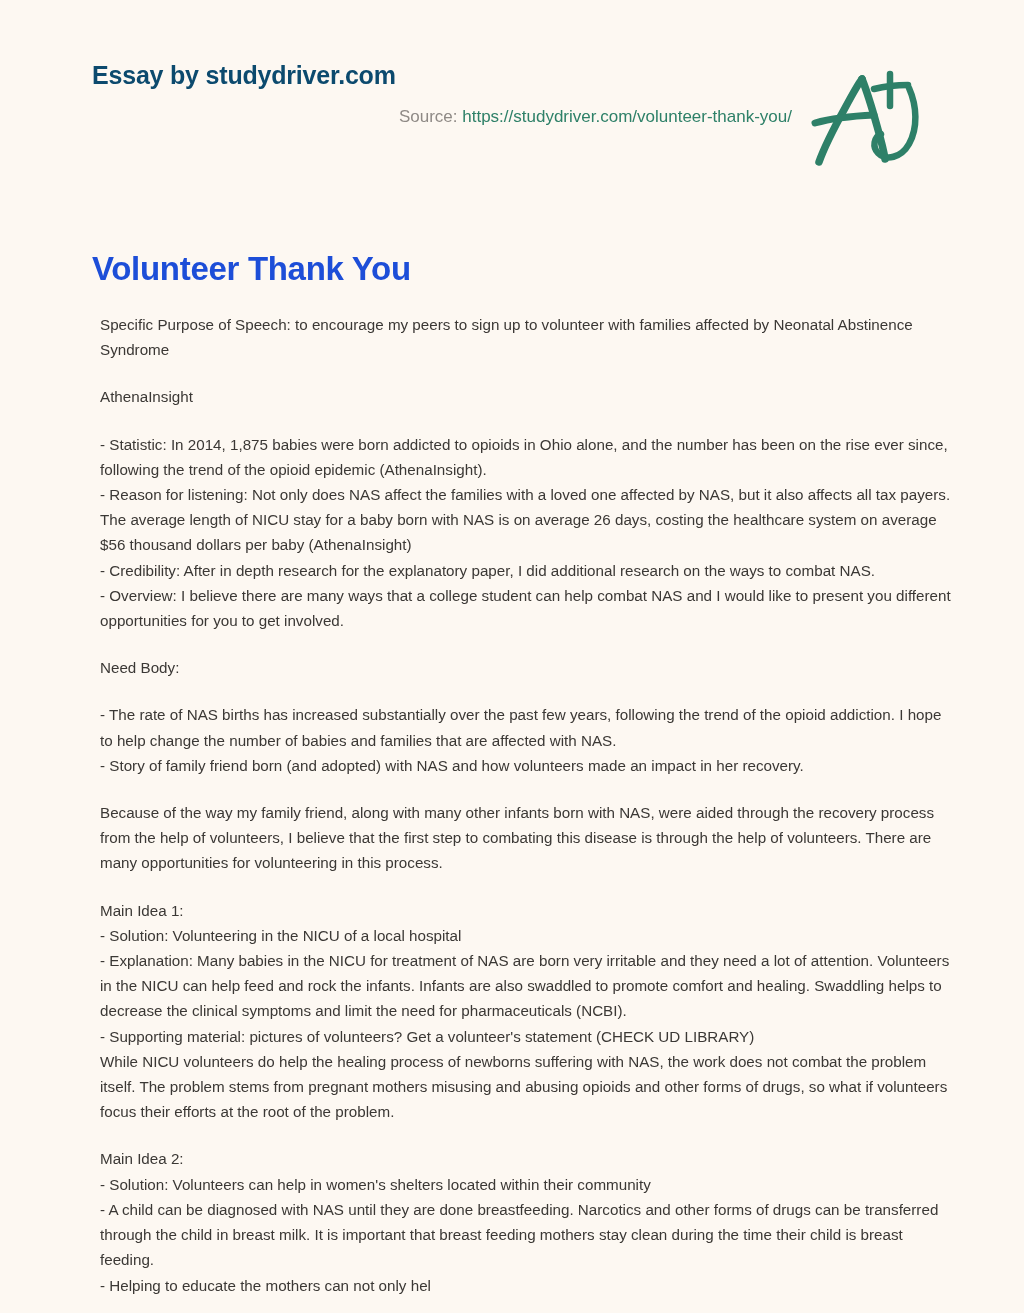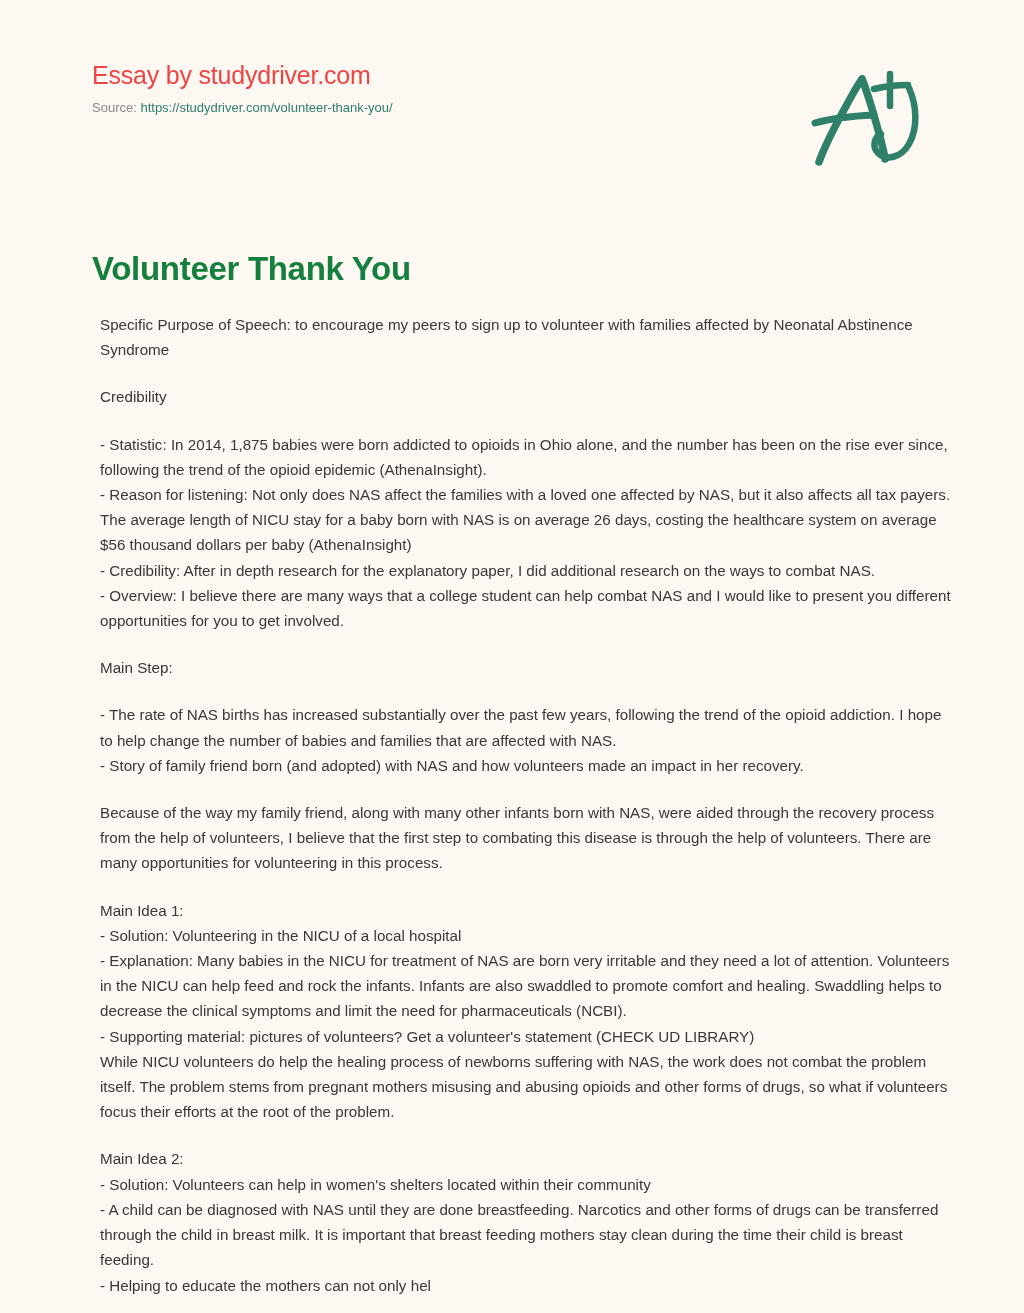--- a/index.html
+++ b/index.html
@@ -34,33 +34,34 @@
 
   .header-text-block {
     position: absolute;
     left: 92px;
     top: 58px;
     width: 700px;
   }
 
   .essay-by {
     font-size: 25px;
-    font-weight: normal;
-    color: #ef4444;
+    font-weight: bold;
+    color: #0c4a6e;
     letter-spacing: -0.2px;
     line-height: 34px;
     margin: 0;
     white-space: nowrap;
   }
 
   .source-line {
-    margin-top: 6px;
-    font-size: 13px;
+    margin-top: 15px;
+    font-size: 17px;
     line-height: 20px;
     white-space: nowrap;
+    text-align: right;
   }
 
   .source-label {
     color: #8f8a86;
   }
 
   .source-url {
     color: #2e8068;
     text-decoration: none;
   }
@@ -80,21 +81,21 @@
   }
 
   
   .doc-title {
     position: absolute;
     left: 92px;
     top: 248px;
     margin: 0;
     font-size: 33px;
     font-weight: bold;
-    color: #15803d;
+    color: #1d4ed8;
     letter-spacing: -0.3px;
     line-height: 42px;
   }
 
   
   .body-content {
     position: absolute;
     left: 92px;
     top: 312px;
     width: 862px;
@@ -142,26 +143,26 @@
 
         <path d="M105 26 C113 44 114 66 105 82 C97 96 82 99 74 91 C68 85 70 75 77 72" stroke-width="6.5"></path>
       </svg>
     </div>
   </div>
 
   <h1 class="doc-title">Volunteer Thank You</h1>
 
   <div class="body-content">
     <p class="para">Specific Purpose of Speech: to encourage my peers to sign up to volunteer with families affected by Neonatal Abstinence Syndrome</p>
-    <p class="para">Credibility</p>
+    <p class="para">AthenaInsight</p>
     <p class="para">- Statistic: In 2014, 1,875 babies were born addicted to opioids in Ohio alone, and the number has been on the rise ever since, following the trend of the opioid epidemic (AthenaInsight).
 - Reason for listening: Not only does NAS affect the families with a loved one affected by NAS, but it also affects all tax payers. The average length of NICU stay for a baby born with NAS is on average 26 days, costing the healthcare system on average $56 thousand dollars per baby (AthenaInsight)
 - Credibility: After in depth research for the explanatory paper, I did additional research on the ways to combat NAS.
 - Overview: I believe there are many ways that a college student can help combat NAS and I would like to present you different opportunities for you to get involved.</p>
-    <p class="para">Main Step:</p>
+    <p class="para">Need Body:</p>
     <p class="para">- The rate of NAS births has increased substantially over the past few years, following the trend of the opioid addiction. I hope to help change the number of babies and families that are affected with NAS.
 - Story of family friend born (and adopted) with NAS and how volunteers made an impact in her recovery.</p>
     <p class="para">Because of the way my family friend, along with many other infants born with NAS, were aided through the recovery process from the help of volunteers, I believe that the first step to combating this disease is through the help of volunteers. There are many opportunities for volunteering in this process.</p>
     <p class="para">Main Idea 1:
 - Solution: Volunteering in the NICU of a local hospital
 - Explanation: Many babies in the NICU for treatment of NAS are born very irritable and they need a lot of attention. Volunteers in the NICU can help feed and rock the infants. Infants are also swaddled to promote comfort and healing. Swaddling helps to decrease the clinical symptoms and limit the need for pharmaceuticals (NCBI).
 - Supporting material: pictures of volunteers? Get a volunteer's statement (CHECK UD LIBRARY)
 While NICU volunteers do help the healing process of newborns suffering with NAS, the work does not combat the problem itself. The problem stems from pregnant mothers misusing and abusing opioids and other forms of drugs, so what if volunteers focus their efforts at the root of the problem.</p>
     <p class="para">Main Idea 2:
 - Solution: Volunteers can help in women's shelters located within their community

